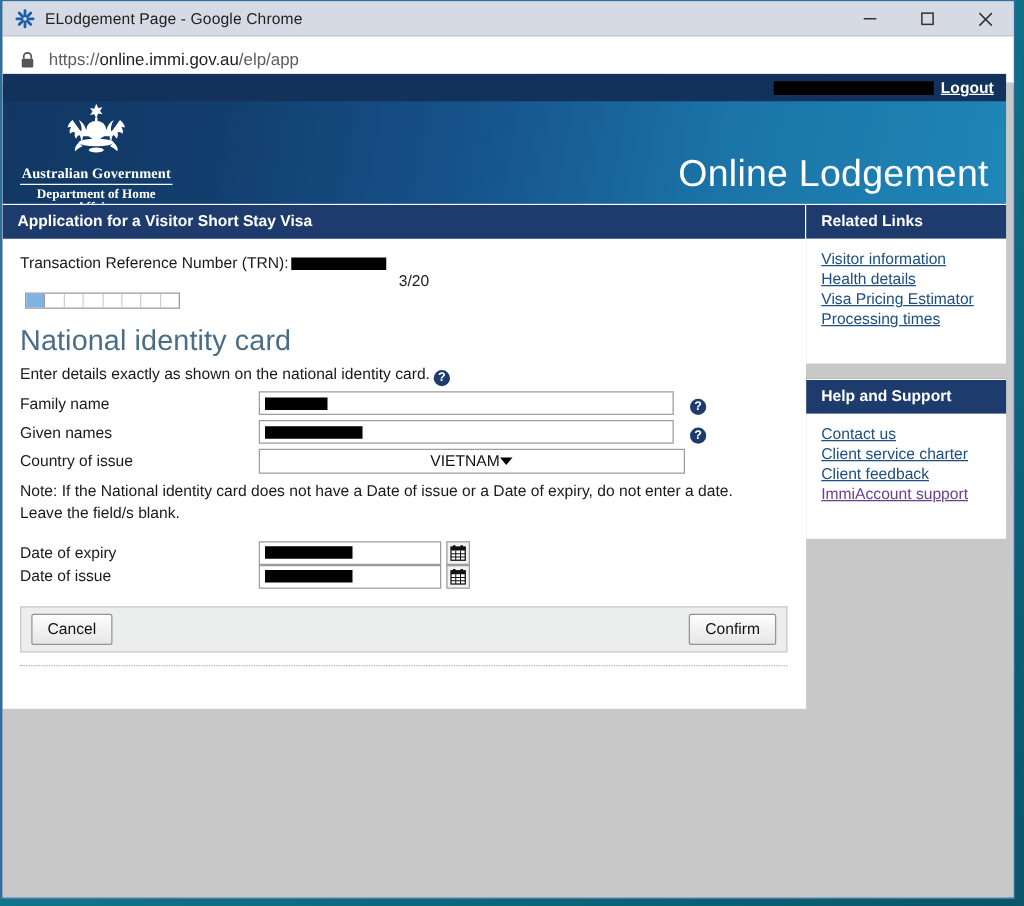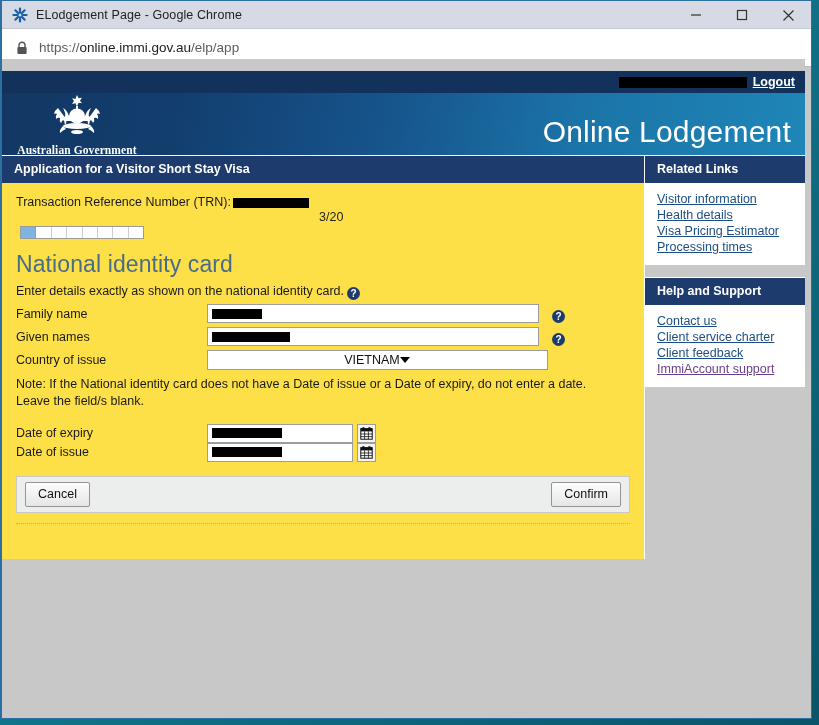--- a/index.html
+++ b/index.html
@@ -56,25 +56,24 @@
   #url { font-size: 13.5px; color: #5d5d5d; white-space: nowrap; }
   #url .host { color: #202020; }
   
   #viewport {
     position: absolute; left: 0; top: 58px; right: 6px; bottom: 0;
     background: #c8c8c8;
     overflow: hidden;
   }
   
   #banner {
-    height: 84px;
+    height: 104px;
     background: linear-gradient(100deg,#123763 0%,#123e6e 22%,#16548c 48%,#1b74a8 72%,#1f86b7 100%);
     position: relative;
     overflow: hidden;
-    margin-top: 12px;
   }
   #banner-top {
     height: 22px;
     background: #12325c;
     display: flex; align-items: center; justify-content: flex-end;
     padding-right: 10px;
   }
   .redact { background: #000; display: inline-block; vertical-align: middle; }
   #userredact { width: 128px; height: 11px; margin-right: 6px; }
   #logout {
@@ -94,21 +93,21 @@
     font-family: "Liberation Serif", serif;
     font-size: 10.5px; font-weight: bold; padding-top: 2px;
   }
   #bannertitle {
     position: absolute; right: 14px; bottom: 6px;
     color: #fff; font-size: 30px; font-weight: 300;
     letter-spacing: .2px;
   }
   
   #content { display: flex; align-items: flex-start; height: 100%; }
-  #left { width: 651px; background: #fde047; min-height: 404px; border-right: 1px solid #fff; }
+  #left { width: 651px; background: #ffffff; min-height: 404px; border-right: 1px solid #fff; }
   #right { width: 162px; background: #c8c8c8; min-height: 404px; }
   .barhead {
     background: #1d3c6d; color: #fff;
     font-size: 12.5px; font-weight: bold;
     padding: 6px 10px 7px 12px;
     border-top: 1px solid #fff;
   }
   #left .barhead { padding-left: 12px; }
   
   #leftbody { padding: 12px 14px 0 14px; }
@@ -173,21 +172,21 @@
   }
   .btn {
     background: linear-gradient(#fdfdfd,#e6e6e6);
     border: 1px solid #949494; border-radius: 2px;
     font-size: 12.5px; color: #111; padding: 4px 12px 5px 12px;
     font-family: "Liberation Sans", sans-serif;
   }
   #dotted { margin: 10px 14px 0 14px; border-top: 1px dotted #b0b0b0; }
   #leftspacer { height: 24px; }
   
-  .panel { background: #fff; padding: 8px 0 10px 0; }
+  .panel { background: #fff; padding: 8px 0 28px 0; }
   .panel a {
     display: block; color: #1d4f82; font-size: 12.5px;
     text-decoration: underline; padding: 1px 0 1px 12px;
     white-space: nowrap;
   }
   .panel a.visited { color: #6b3f8f; }
   .gap { height: 12px; background: #c8c8c8; }
 </style>
 </head>
 <body>

